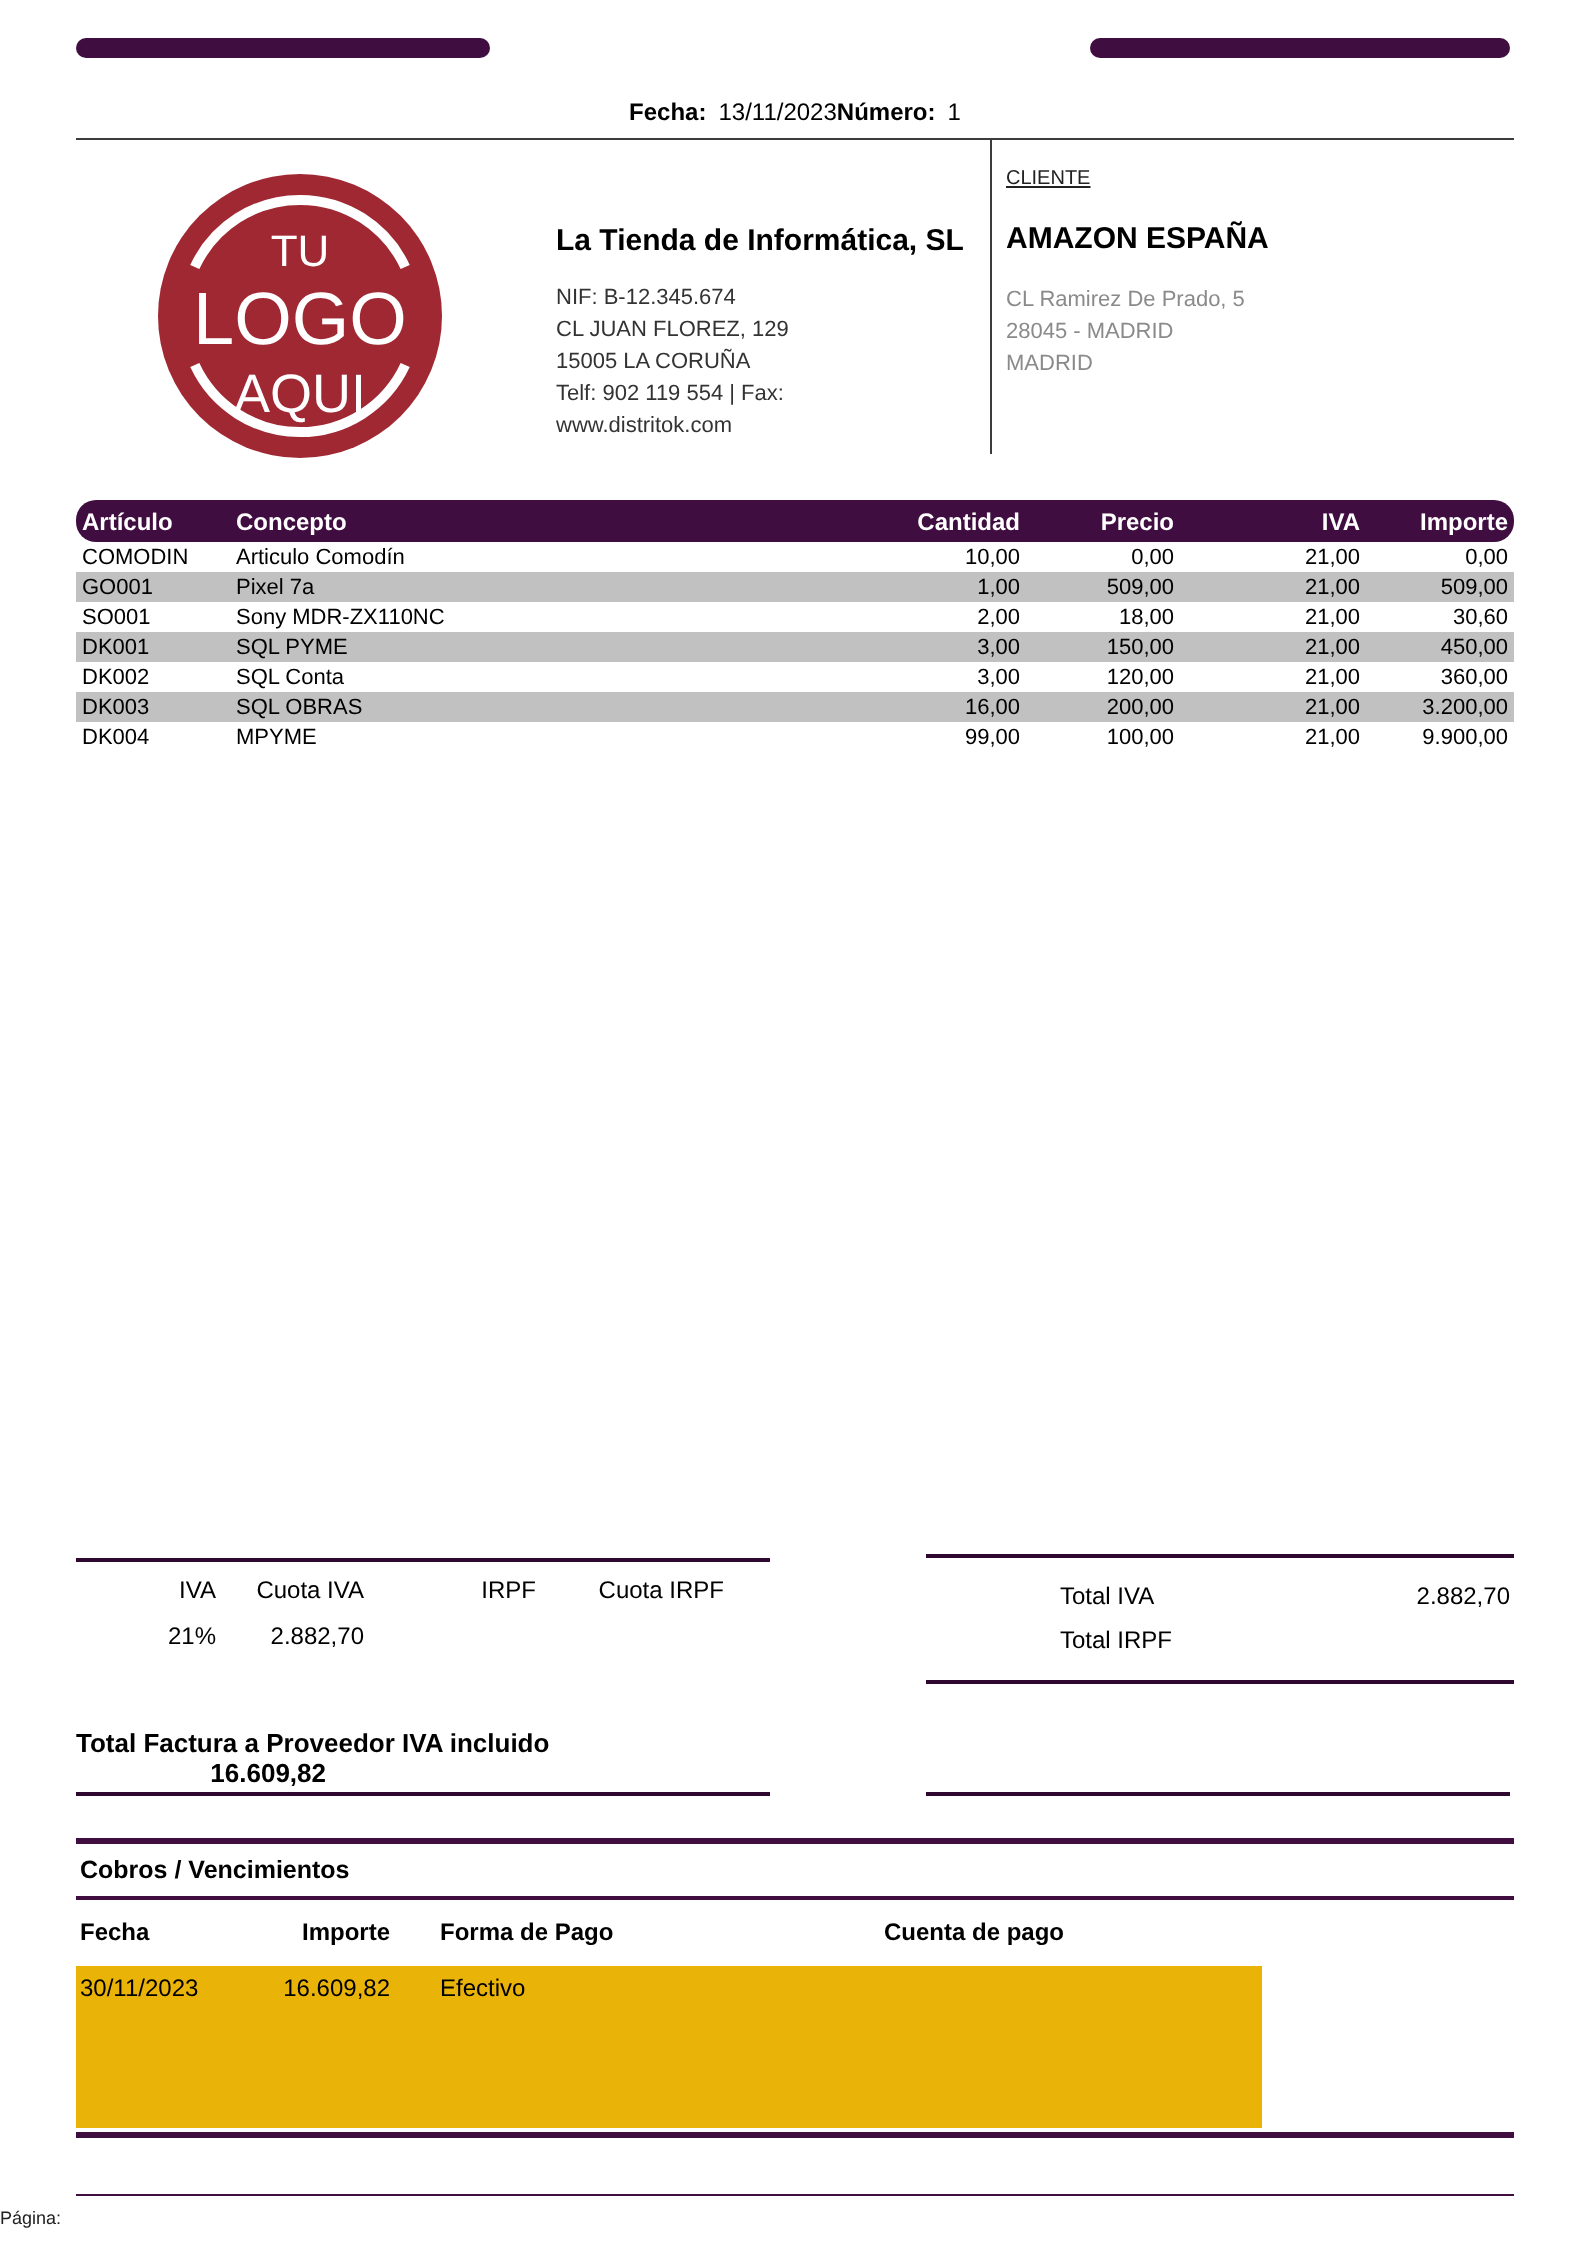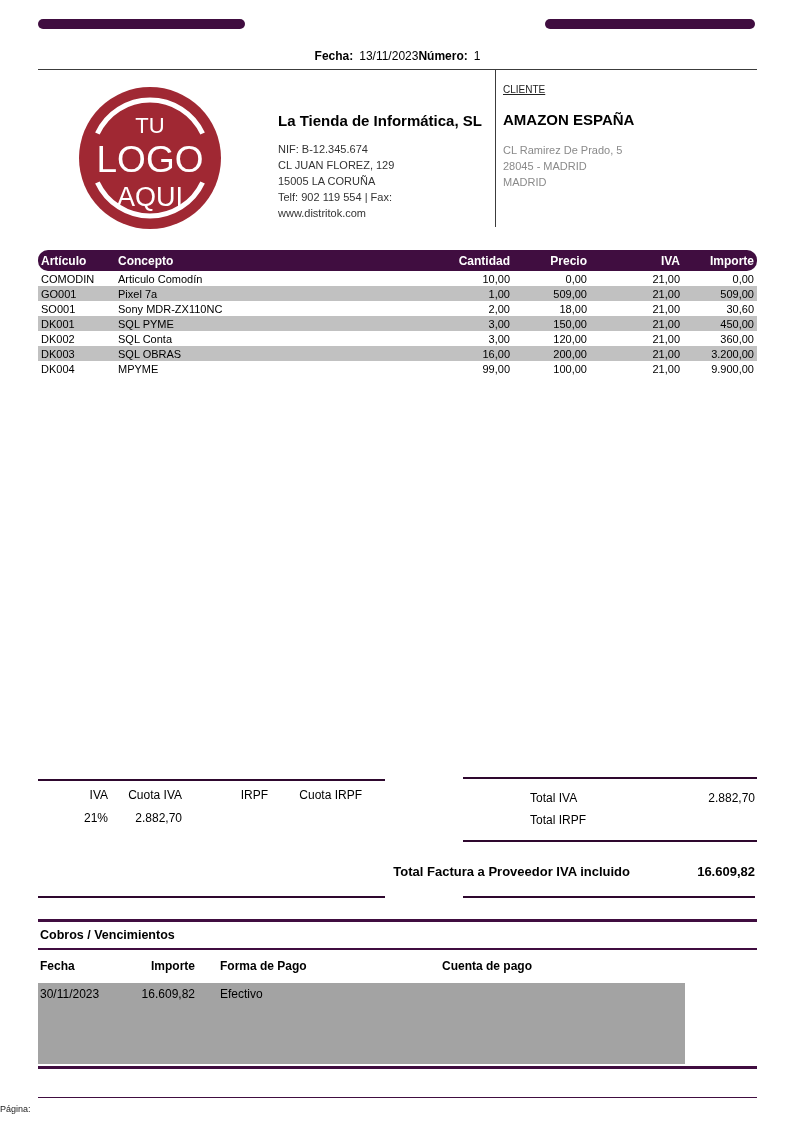--- a/index.html
+++ b/index.html
@@ -54,33 +54,33 @@
   .tax-left-bottom { left:38px; top:896px; width:347px; height:2px; background:#2e082e; }
 
   .tax-right { position:absolute; left:463px; top:777px; width:294px;
                border-top:2px solid #2e082e; border-bottom:2px solid #2e082e;
                padding:8px 0 9px 0; font-size:12px; }
   .tax-right .trow { display:flex; height:22px; align-items:center; }
   .tax-right .trow .lbl { padding-left:67px; }
   .tax-right .trow .val { margin-left:auto; padding-right:2px; }
 
   .grand-total { position:absolute; left:38px; top:864px; width:719px; display:flex;
-                 justify-content:flex-end; font-size:13px; font-weight:bold; }
+                 justify-content:flex-end; font-size:13px; font-weight:bold;flex-direction:column; }
   .grand-total .val { width:127px; text-align:right; padding-right:2px; }
   .tax-right-bottom { left:463px; top:896px; width:292px; height:2px; background:#2e082e; }
 
   
   .pay-rule-a { left:38px; top:919px; width:719px; height:3px; background:#400d40; }
   .pay-title  { position:absolute; left:40px; top:928px; font-size:12.5px; font-weight:bold; }
   .pay-rule-b { left:38px; top:948px; width:719px; height:2px; background:#400d40; }
   .pay-head { position:absolute; left:38px; top:959px; width:719px; display:grid;
               grid-template-columns:70px 89px 21px 222px 1fr; font-size:12px; font-weight:bold; }
   .pay-head .h { padding:0 2px; }
   .pay-head .h.r { text-align:right; }
-  .pay-rows { position:absolute; left:38px; top:983px; width:647px; height:81px; background:#a3a3a3; }
+  .pay-rows { position:absolute; left:38px; top:983px; width:593px; height:81px; background:#eab308; }
   .pay-rows .row { display:grid; grid-template-columns:70px 89px 21px 222px 1fr;
                    font-size:12px; padding-top:4px; }
   .pay-rows .row div { padding:0 2px; }
   .pay-rows .row .r { text-align:right; }
   .pay-rule-c { left:38px; top:1066px; width:719px; height:3px; background:#400d40; }
 
   
   .foot-rule { left:38px; top:1097px; width:719px; height:1px; background:#400d40; }
   .page-num { position:absolute; left:0; top:1104px; width:757px; display:flex;
               justify-content:center; gap:20px; font-size:9px; color:#222;flex-direction:column; }

